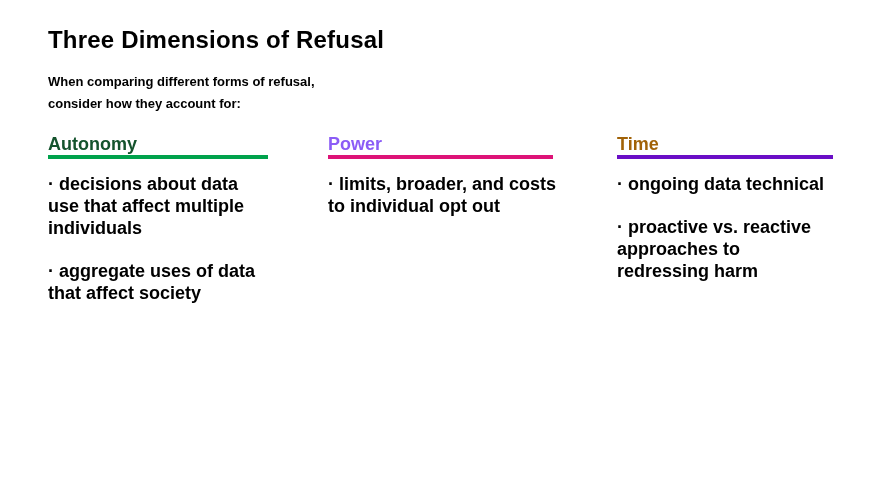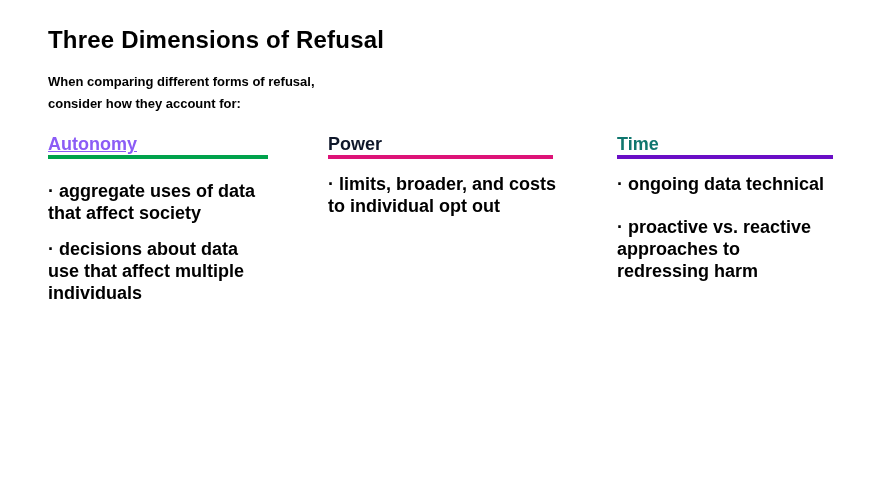--- a/index.html
+++ b/index.html
@@ -72,38 +72,38 @@
 <body>
 
 <div class="slide">
 
   <h1 class="title">Three Dimensions of Refusal</h1>
 
   <p class="subtitle">When comparing different forms of refusal,
 consider how they account for:</p>
 
   <section class="col col-1">
-    <h2 class="col-head" style="color: #8b5cf6; text-decoration: underline;">Autonomy</h2>
+    <h2 class="col-head" style="color: #14532d;">Autonomy</h2>
     <div class="rule" style="background-color: rgb(0, 162, 76);"></div>
-    <p class="item">· aggregate uses of data
-that affect society</p>
     <p class="item first">· decisions about data
 use that affect multiple
 individuals</p>
+    <p class="item">· aggregate uses of data
+that affect society</p>
   </section>
 
   <section class="col col-2">
-    <h2 class="col-head" style="color: #0f172a;">Power</h2>
+    <h2 class="col-head" style="color: #8b5cf6;">Power</h2>
     <div class="rule" style="background-color: rgb(221, 19, 119);"></div>
     <p class="item first">· limits, broader, and costs
 to individual opt out</p>
   </section>
 
   <section class="col col-3">
-    <h2 class="col-head" style="color: #0f766e;">Time</h2>
+    <h2 class="col-head" style="color: #a16207;">Time</h2>
     <div class="rule" style="background-color: rgb(106, 14, 198);"></div>
     <p class="item first">· ongoing data technical</p>
     <p class="item">· proactive vs. reactive
 approaches to
 redressing harm</p>
   </section>
 
 </div>
 
 </body></html>

